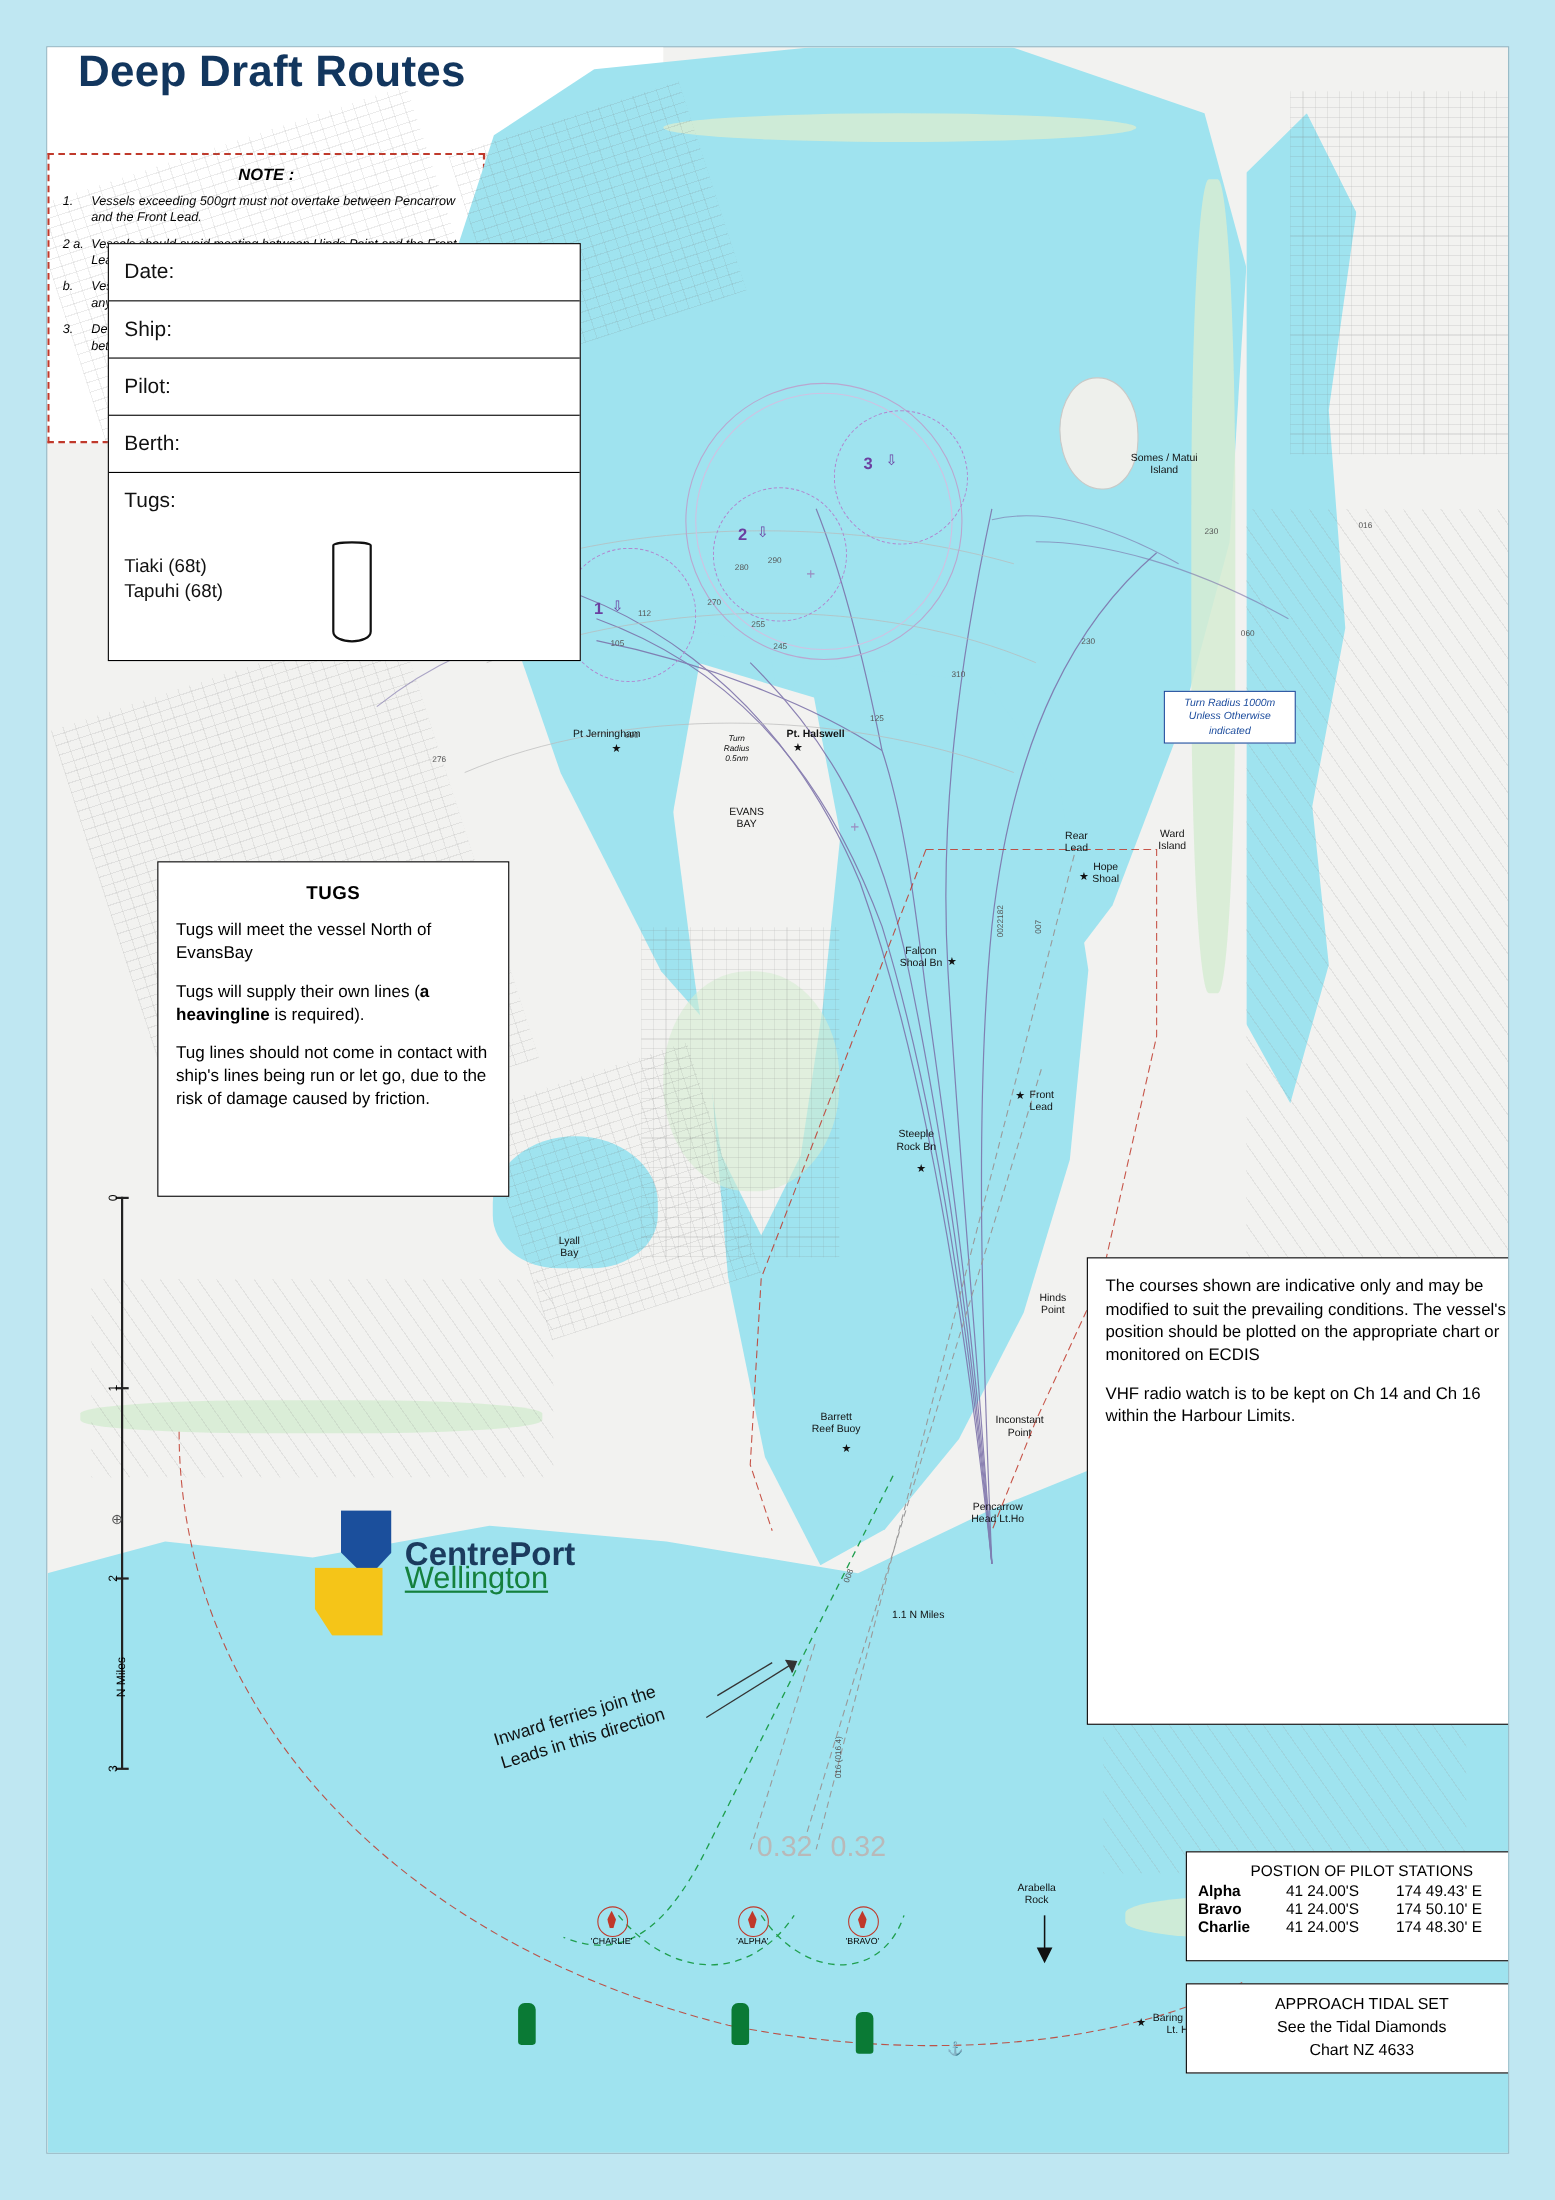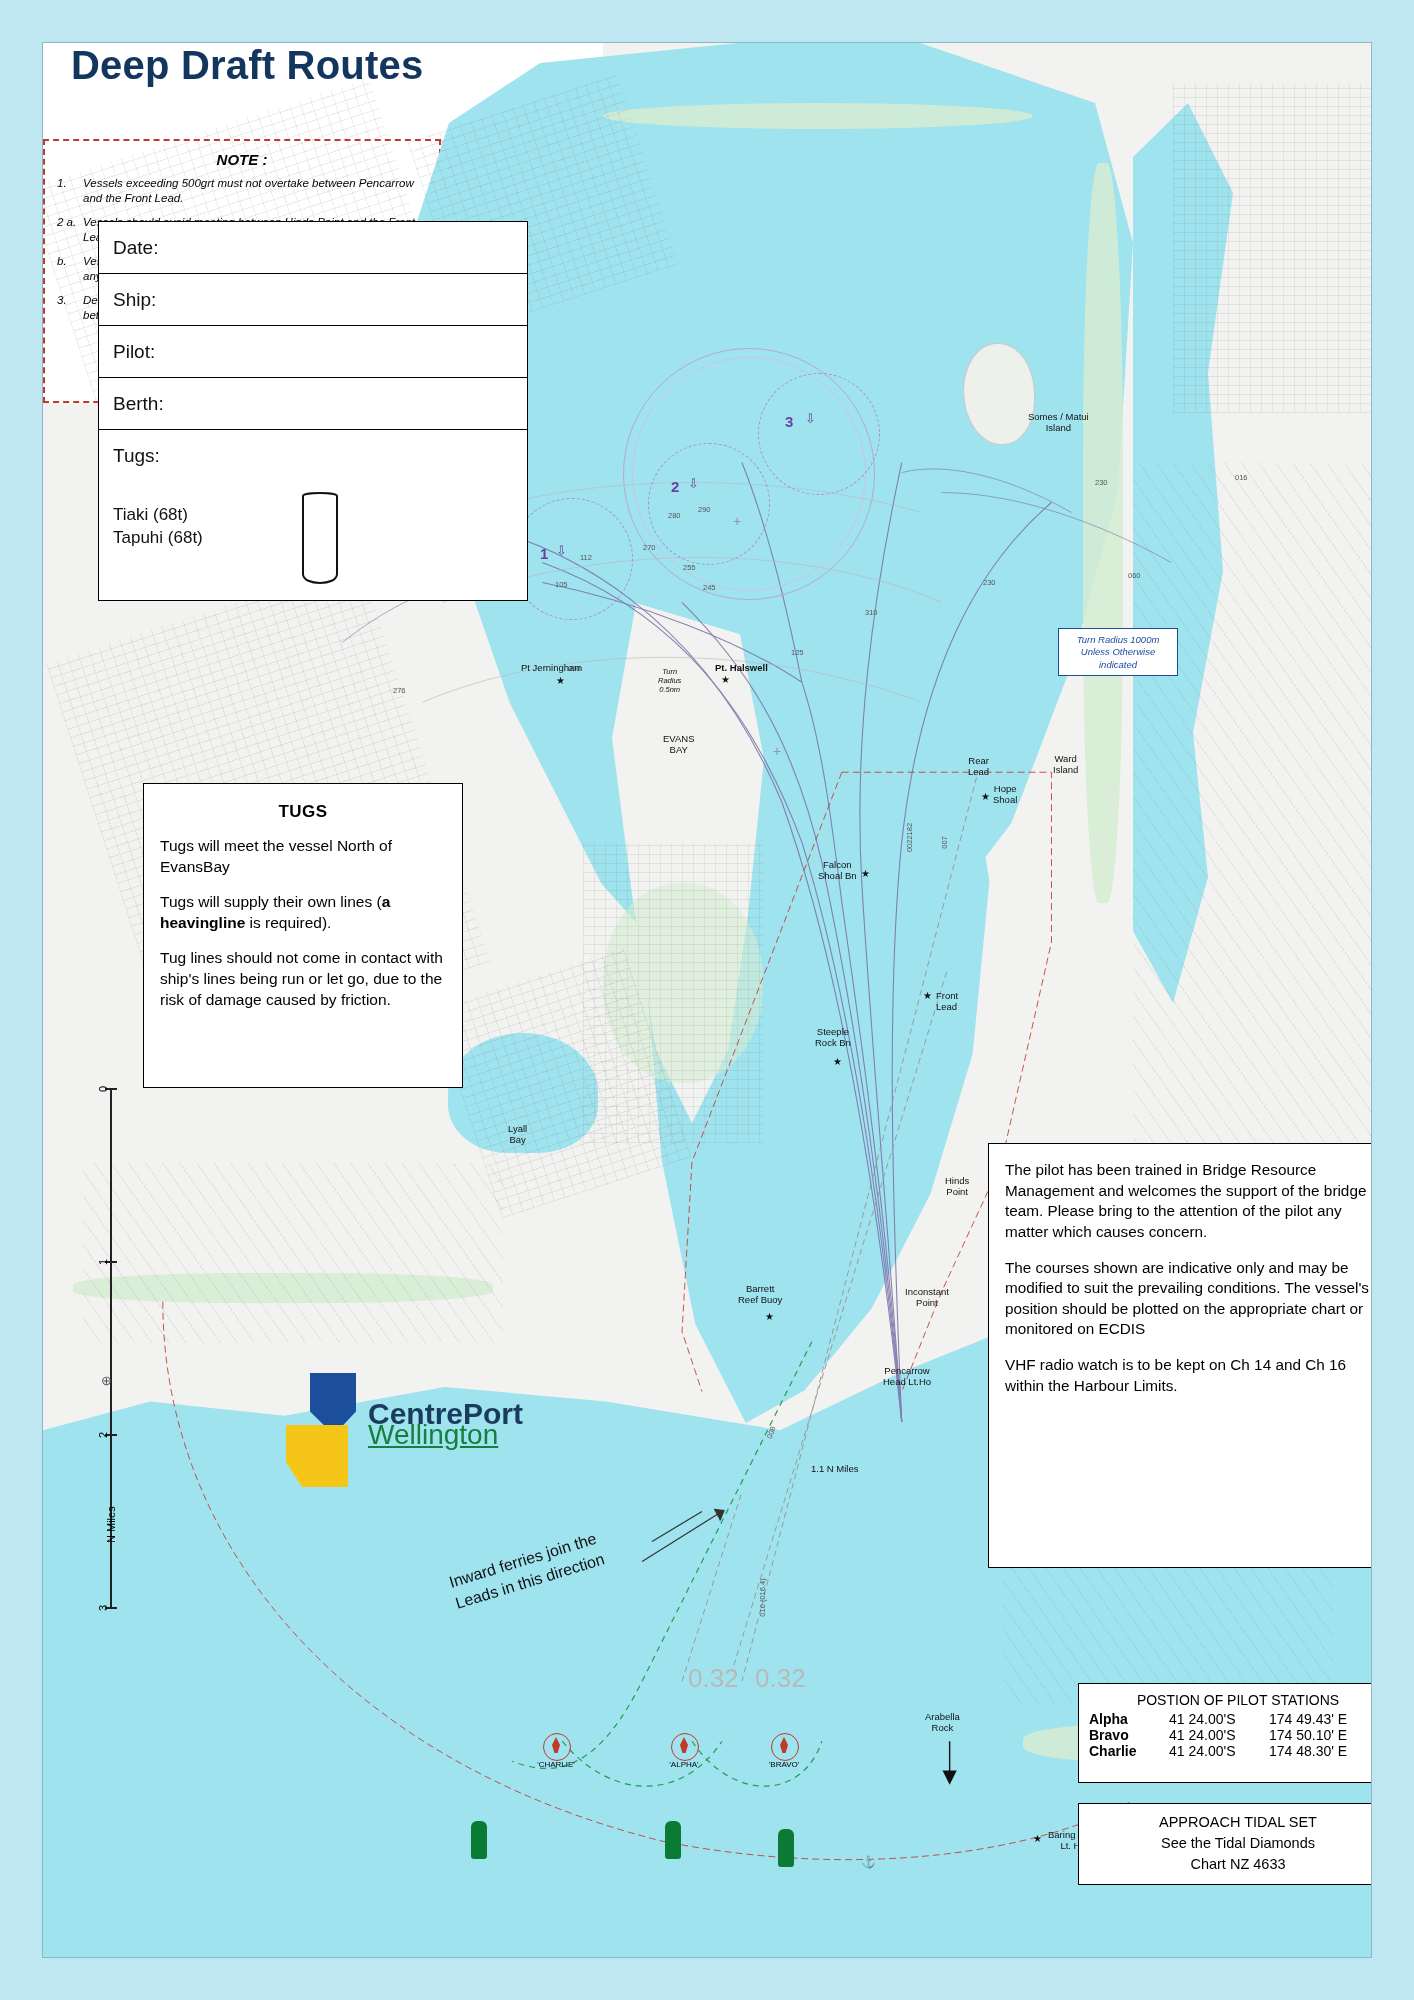--- a/index.html
+++ b/index.html
@@ -465,21 +465,20 @@
     </div>
 
     <div class="panel tugs-panel">
       <h2>TUGS</h2>
       <p>Tugs will meet the vessel North of EvansBay</p>
       <p><span>Tugs will supply their own lines (</span><b>a heavingline</b><span> is required).</span></p>
       <p>Tug lines should not come in contact with ship's lines being run or let go, due to the risk of damage caused by friction.</p>
     </div>
 
     <div class="panel brm-panel">
-      <p>The pilot has been trained in Bridge Resource Management and welcomes the support of the bridge team.  Please bring to the attention of the pilot any matter which causes concern.</p>
       <p>The courses shown are indicative only and may be modified to suit the prevailing conditions.  The vessel's position should be plotted on the appropriate chart or monitored on ECDIS</p>
       <p class="last">VHF radio watch is to be kept on Ch 14 and Ch 16 within the Harbour Limits.</p>
     </div>
 
     <div class="note-panel">
       <h3>NOTE :</h3>
       <div class="note-item">
         <span class="note-num">1.</span>
         <span>Vessels exceeding 500grt must not overtake between Pencarrow and the Front Lead.</span>
       </div>

